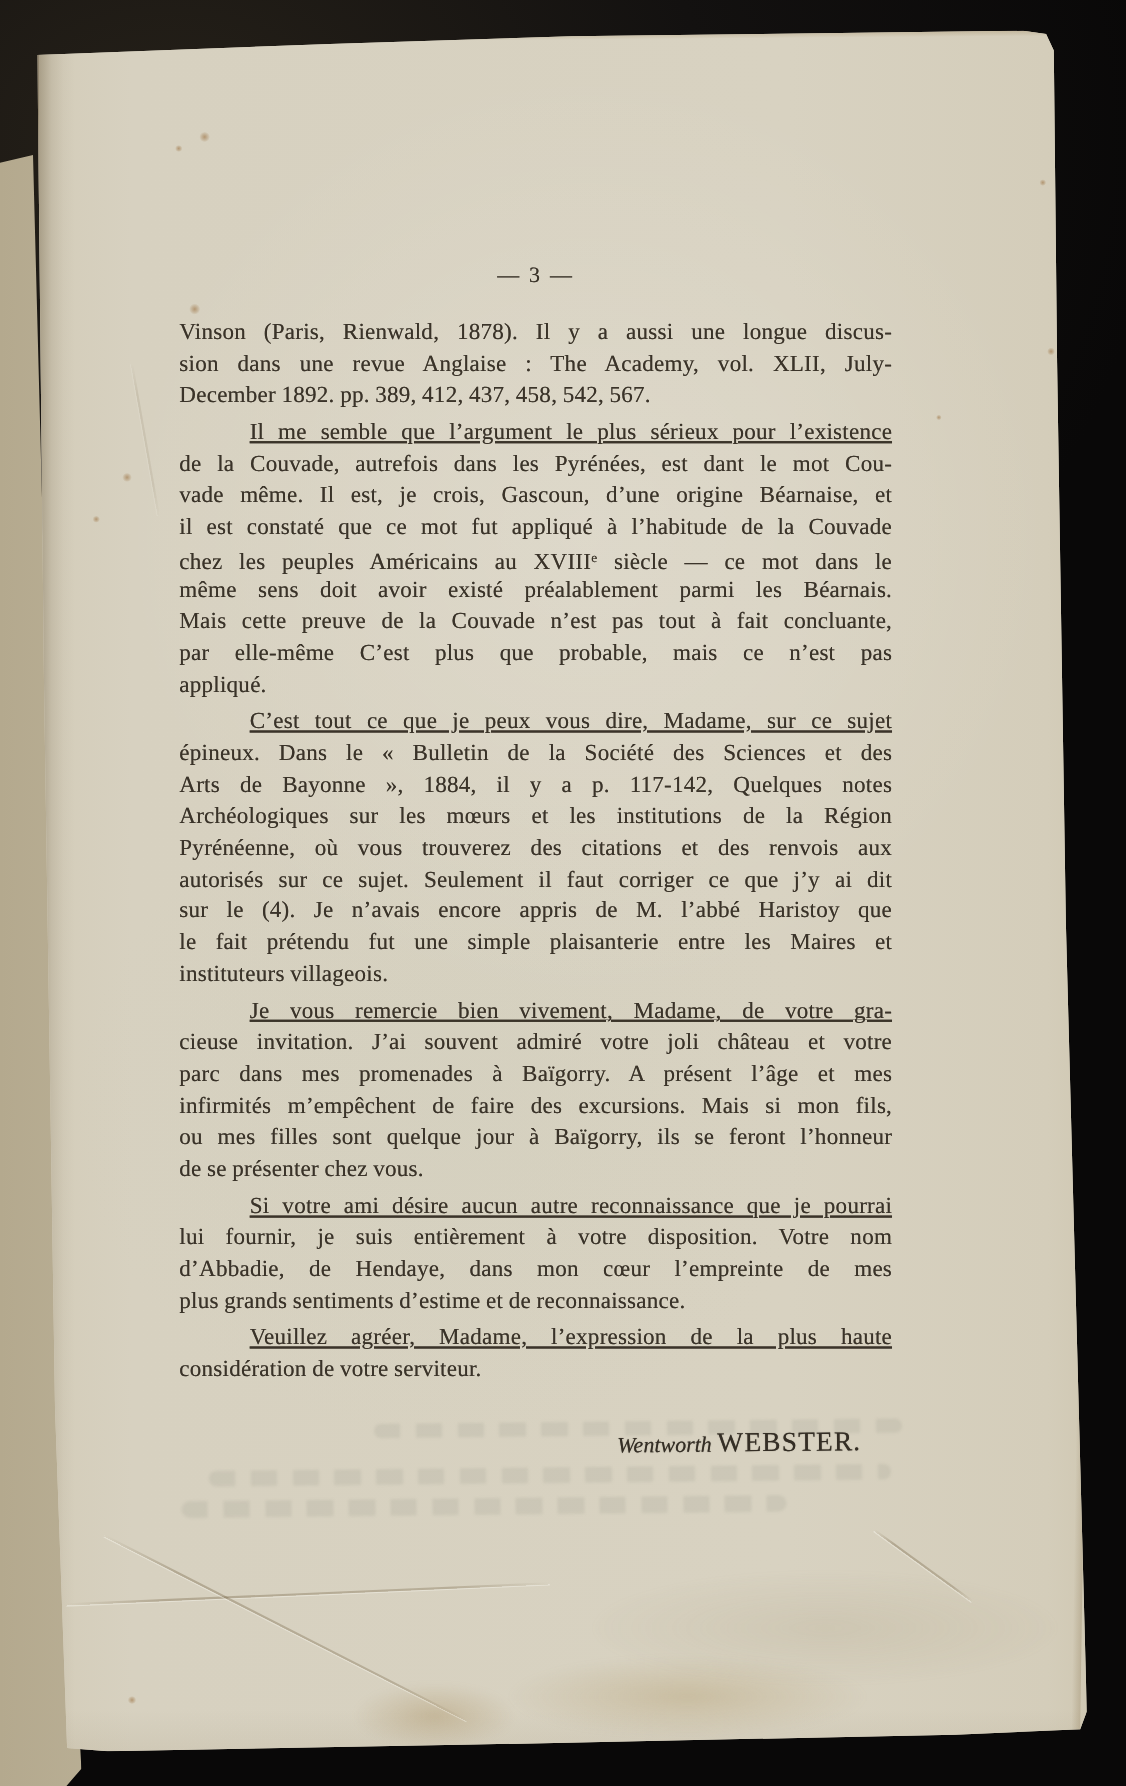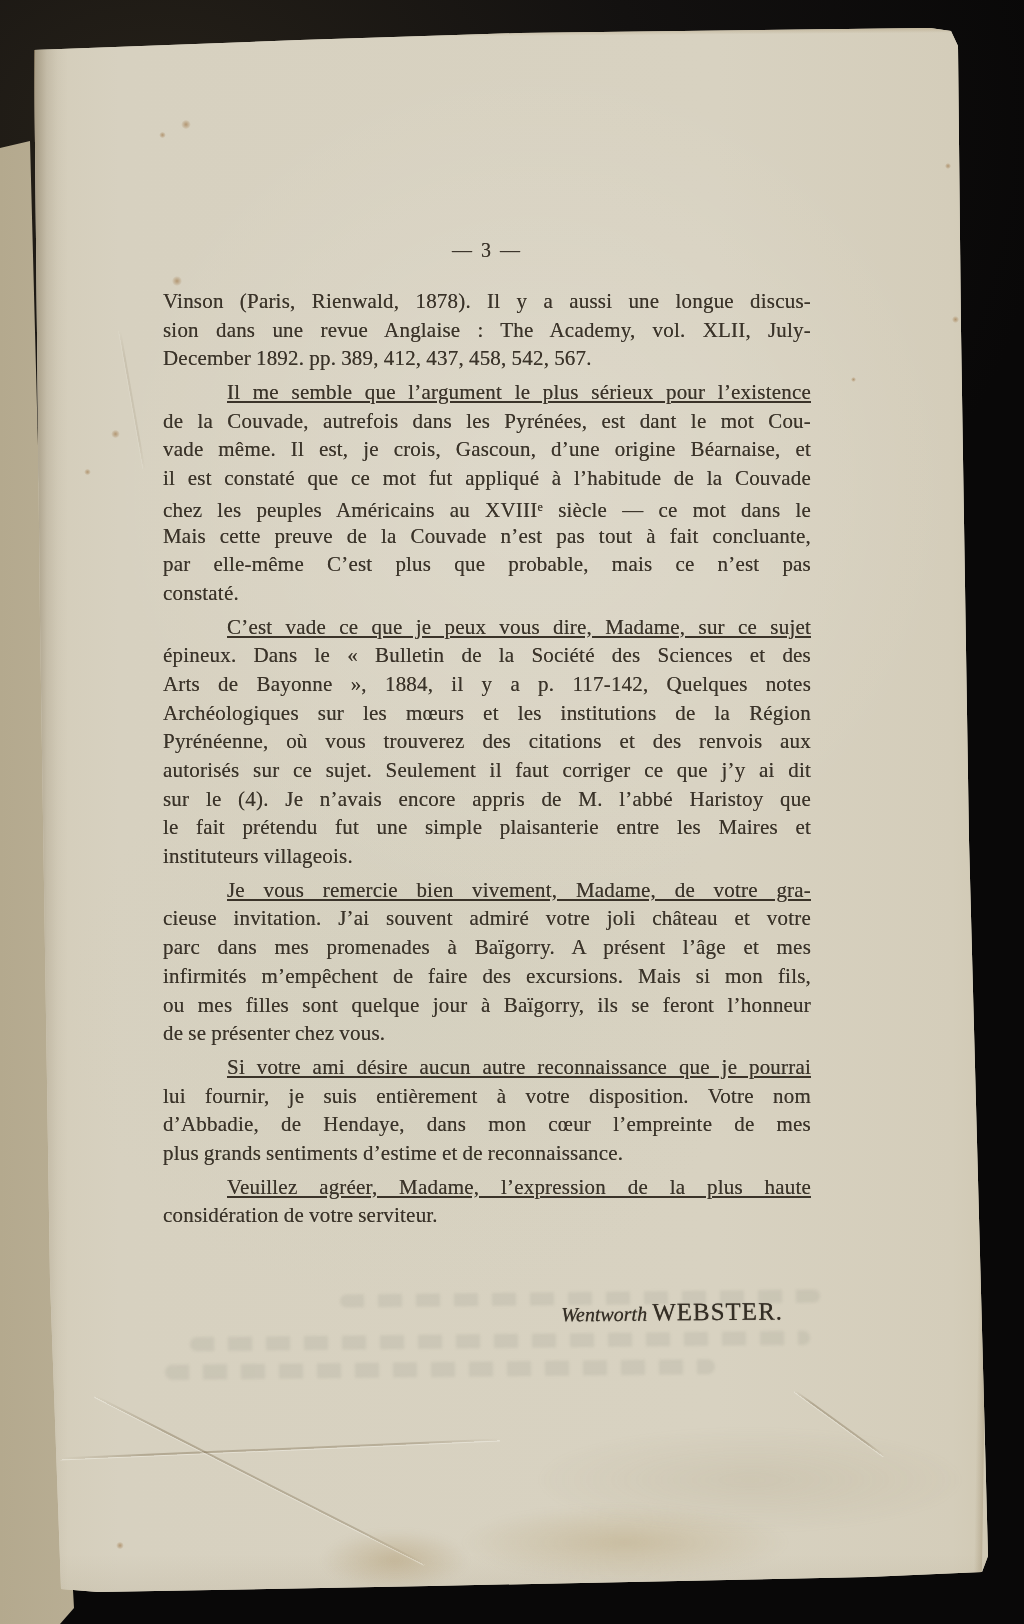--- a/index.html
+++ b/index.html
@@ -122,26 +122,27 @@
           <div class="tline"><span>Vinson (Paris, Rienwald, 1878). Il y a aussi une longue discus-</span></div>
           <div class="tline"><span>sion dans une revue Anglaise : </span><span class="it">The Academy,</span><span> vol. XLII, July-</span></div>
           <div class="tline end"><span>December 1892. pp. 389, 412, 437, 458, 542, 567.</span></div>
         </div>
         <div class="para">
           <div class="tline first"><span>Il me semble que l’argument le plus sérieux pour l’existence</span></div>
           <div class="tline"><span>de la Couvade, autrefois dans les Pyrénées, est dant le mot Cou-</span></div>
           <div class="tline"><span>vade même. Il est, je crois, Gascoun, d’une origine Béarnaise, et</span></div>
           <div class="tline"><span>il est constaté que ce mot fut appliqué à l’habitude de la Couvade</span></div>
           <div class="tline"><span>chez les peuples Américains au XVIII</span><span class="sup">e</span><span> siècle — ce mot dans le</span></div>
+          <div class="tline"><span>même sens doit avoir existé préalablement parmi les Béarnais.</span></div>
           <div class="tline"><span>Mais cette preuve de la Couvade n’est pas tout à fait concluante,</span></div>
           <div class="tline"><span>par elle-même C’est plus que probable, mais ce n’est pas</span></div>
-          <div class="tline end"><span>constaté.</span></div>
+          <div class="tline end"><span>appliqué.</span></div>
         </div>
         <div class="para">
-          <div class="tline first"><span>C’est vade ce que je peux vous dire, Madame, sur ce sujet</span></div>
+          <div class="tline first"><span>C’est tout ce que je peux vous dire, Madame, sur ce sujet</span></div>
           <div class="tline"><span>épineux. Dans le « Bulletin de la Société des Sciences et des</span></div>
           <div class="tline"><span>Arts de Bayonne », 1884, il y a p. 117-142, </span><span class="it">Quelques notes</span></div>
           <div class="tline"><span class="it">Archéologiques sur les mœurs et les institutions de la Région</span></div>
           <div class="tline"><span class="it">Pyrénéenne,</span><span> où vous trouverez des citations et des renvois aux</span></div>
           <div class="tline"><span>autorisés sur ce sujet. Seulement il faut corriger ce que j’y ai dit</span></div>
           <div class="tline"><span>sur le (4). Je n’avais encore appris de M. l’abbé Haristoy que</span></div>
           <div class="tline"><span>le fait prétendu fut une simple plaisanterie entre les Maires et</span></div>
           <div class="tline end"><span>instituteurs villageois.</span></div>
         </div>
         <div class="para">

